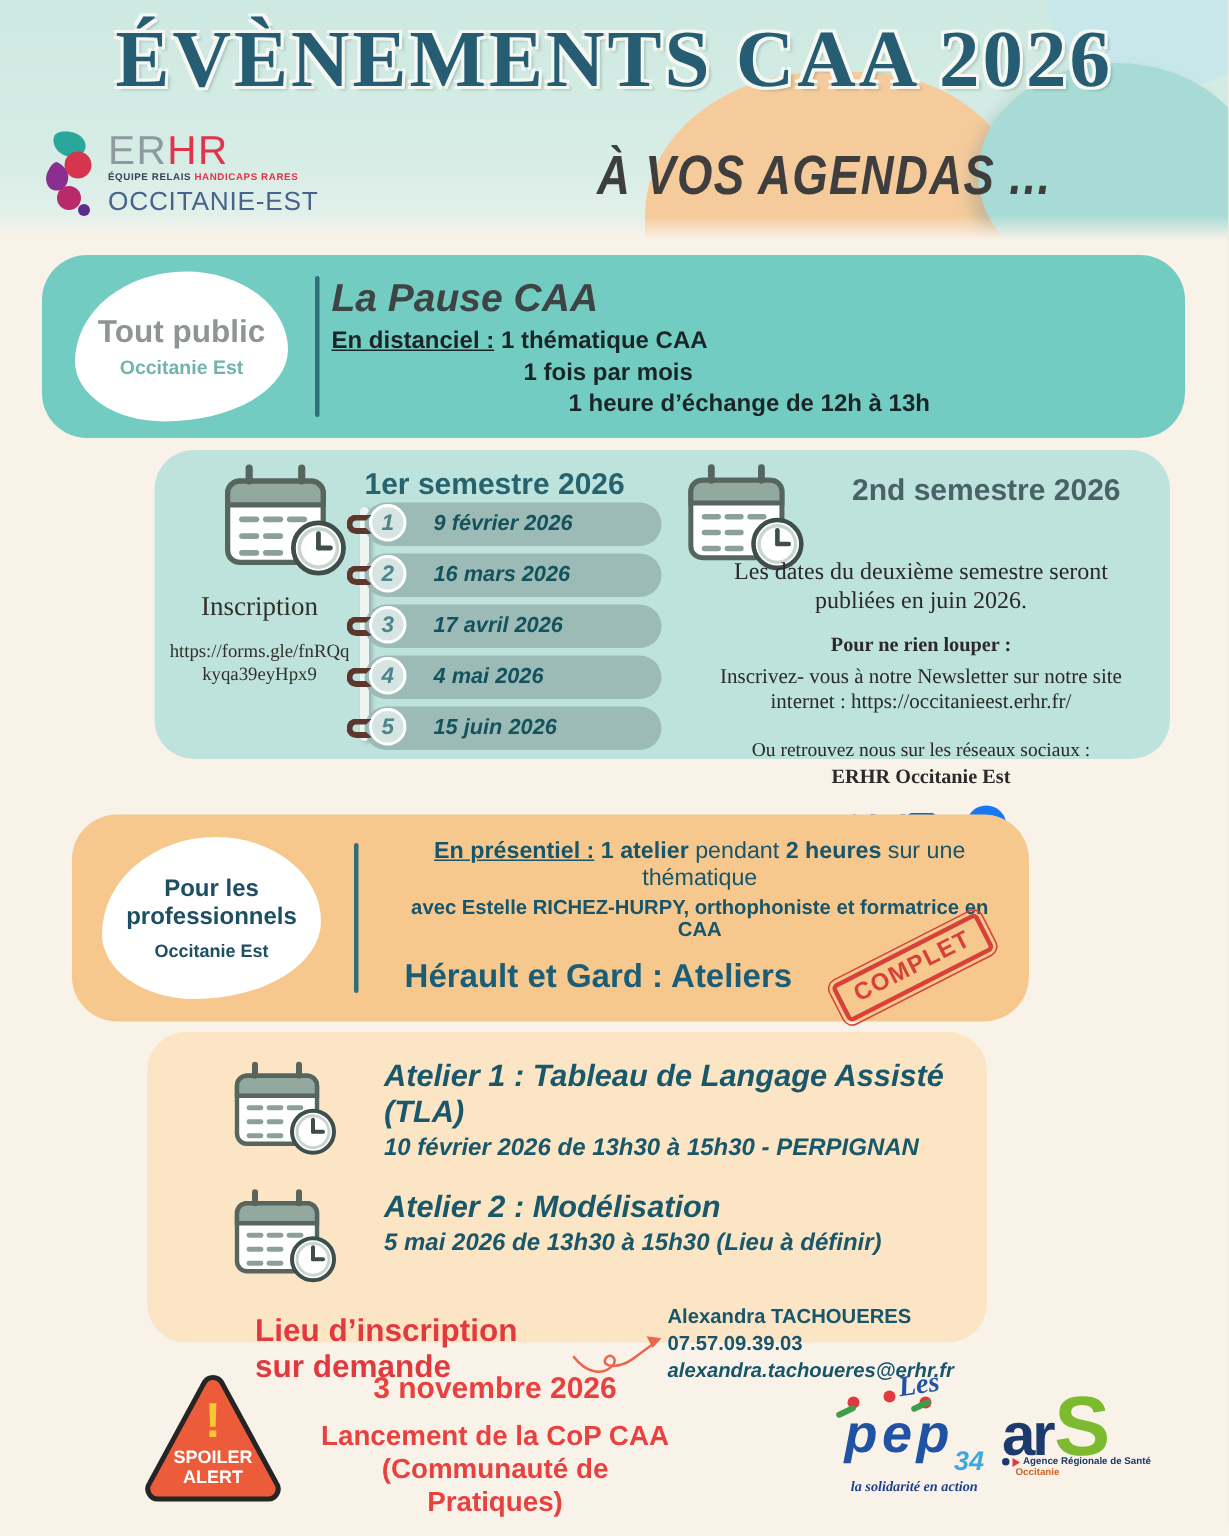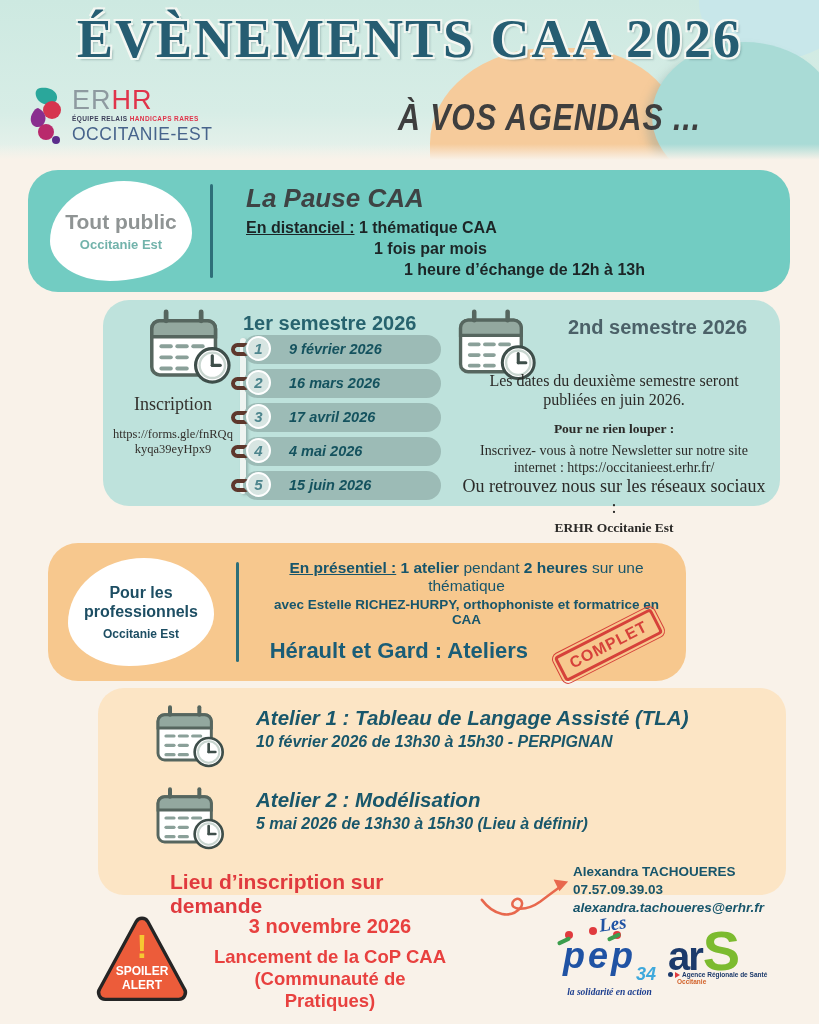--- a/index.html
+++ b/index.html
@@ -52,21 +52,21 @@
     border-radius:52% 48% 58% 42% / 60% 52% 48% 40%; }
   .vdivider { width:3px; background:#2e6f79; border-radius:2px; }
 
   
   .sec-pause { top:170px; left:28px; width:762px; height:122px; background:#72ccc2;
     display:flex; align-items:center; padding:10px 16px 10px 22px; }
   .pause-blob { width:142px; height:100px; }
   .pause-aud { color:#8f9494; font-size:21px; font-weight:700; }
   .pause-aud-sub { color:#72b3ab; font-size:13px; font-weight:700; margin-top:3px; }
   .sec-pause .vdivider { height:94px; margin:0 0 0 18px; }
-  .pause-content { flex:1; padding-left:33px; color:#1c2526; }
+  .pause-content { flex:1; padding-left:8px; color:#1c2526; }
   .pause-title { font-size:26px; font-weight:800; font-style:italic; color:#3e4344; margin-bottom:3px; }
   .pause-line { font-size:16px; font-weight:700; line-height:21px; }
   .ul { text-decoration:underline; font-weight:700; }
   .pause-l2 { margin-left:128px; }
   .pause-l3 { margin-left:158px; }
   .pause-l4 { margin-left:180px; font-size:13.5px; color:#2c7d96; }
 
   
   .sec-sem { top:300px; left:103px; width:677px; height:206px; background:#bee2dc; border-radius:26px; }
   .sem-left { position:absolute; left:0; top:0; width:345px; height:100%; }
@@ -91,21 +91,21 @@
     border:2px solid #fff; border-radius:50%; color:#4d858d; font-weight:700; font-style:italic;
     font-size:15px; display:flex; align-items:center; justify-content:center; }
 
   .sem2-head { display:flex; justify-content:flex-start; align-items:flex-start; padding:8px 0 0 8px; }
   .sem2-icon { width:82px; flex:none; }
   .sem2-title { font-size:20px; font-weight:800; color:#4b6168; margin:8px 0 0 30px; }
   .sem2-body { font-family:"Liberation Serif", serif; color:#2b2a28; padding:0 10px; }
   .sem2-announce { font-size:16px; line-height:19px; margin-top:-14px; }
   .sem2-loupe { font-size:13.5px; font-weight:700; margin-top:12px; }
   .sem2-news { font-size:14px; line-height:17px; margin-top:5px; }
-  .sem2-social { font-size:18px; }
+  .sem2-social { font-size:13px; margin-top:15px; }
   .sem2-social-name { font-size:13.5px; font-weight:700; margin-top:2px; }
   .social-row { display:flex; align-items:center; justify-content:center; gap:20px; margin-top:11px; }
   .li-word { color:#0a66c2; font-weight:800; font-size:16px; letter-spacing:-.3px; }
   .li-box { display:inline-flex; align-items:center; justify-content:center; width:19px; height:17px;
     background:#0a66c2; color:#fff; font-weight:800; font-size:12px; border-radius:3px; margin-left:1px; }
   .fb-circle { width:27px; height:27px; border-radius:50%; background:#1877f2; color:#fff;
     font-weight:800; font-size:20px; display:flex; align-items:flex-end; justify-content:center;
     overflow:hidden; line-height:23px; font-family:"Liberation Serif", serif; }
 
   
@@ -120,21 +120,21 @@
   .atl-line1 { font-size:15.5px; text-align:center; }
   .atl-line2 { font-size:13.5px; font-weight:700; text-align:center; margin-top:2px; }
   .atl-line3 { display:flex; align-items:center; justify-content:center; margin-top:10px; }
   .atl-other { font-size:22px; font-weight:800; color:#1a5d77; }
   .stamp { display:inline-block; transform:rotate(-27deg); border:3px solid #d6413a;
     outline:1.5px solid #d6413a; outline-offset:2px; color:#d6413a; font-weight:800;
     font-size:16px; letter-spacing:1px; padding:2px 9px; border-radius:4px; margin-left:26px;
     position:relative; top:-6px; }
 
   
-  .sec-workshops { top:688px; left:98px; width:688px; height:207px; background:#fce5c5;
+  .sec-workshops { top:688px; left:98px; width:560px; height:207px; background:#fce5c5;
     border-radius:26px; padding:14px 22px 10px 56px; }
   .ws-row { display:flex; gap:30px; margin-bottom:14px; }
   .ws-icon { width:72px; flex:none; }
   .ws-title { font-size:20.5px; font-weight:800; font-style:italic; color:#19576b; margin-top:4px; }
   .ws-details { font-size:16px; font-weight:700; font-style:italic; color:#19576b; margin-top:3px; }
   .ws-cta-row { display:flex; align-items:center; margin-top:2px; }
   .ws-cta { font-size:21px; font-weight:800; color:#e03a3e; margin-left:16px; }
   .ws-arrow { margin:4px 2px 0 6px; }
   .ws-contact { font-size:13.5px; font-weight:700; color:#17556b; line-height:18px; margin-top:-8px; }
   .ws-email { font-style:italic; }

